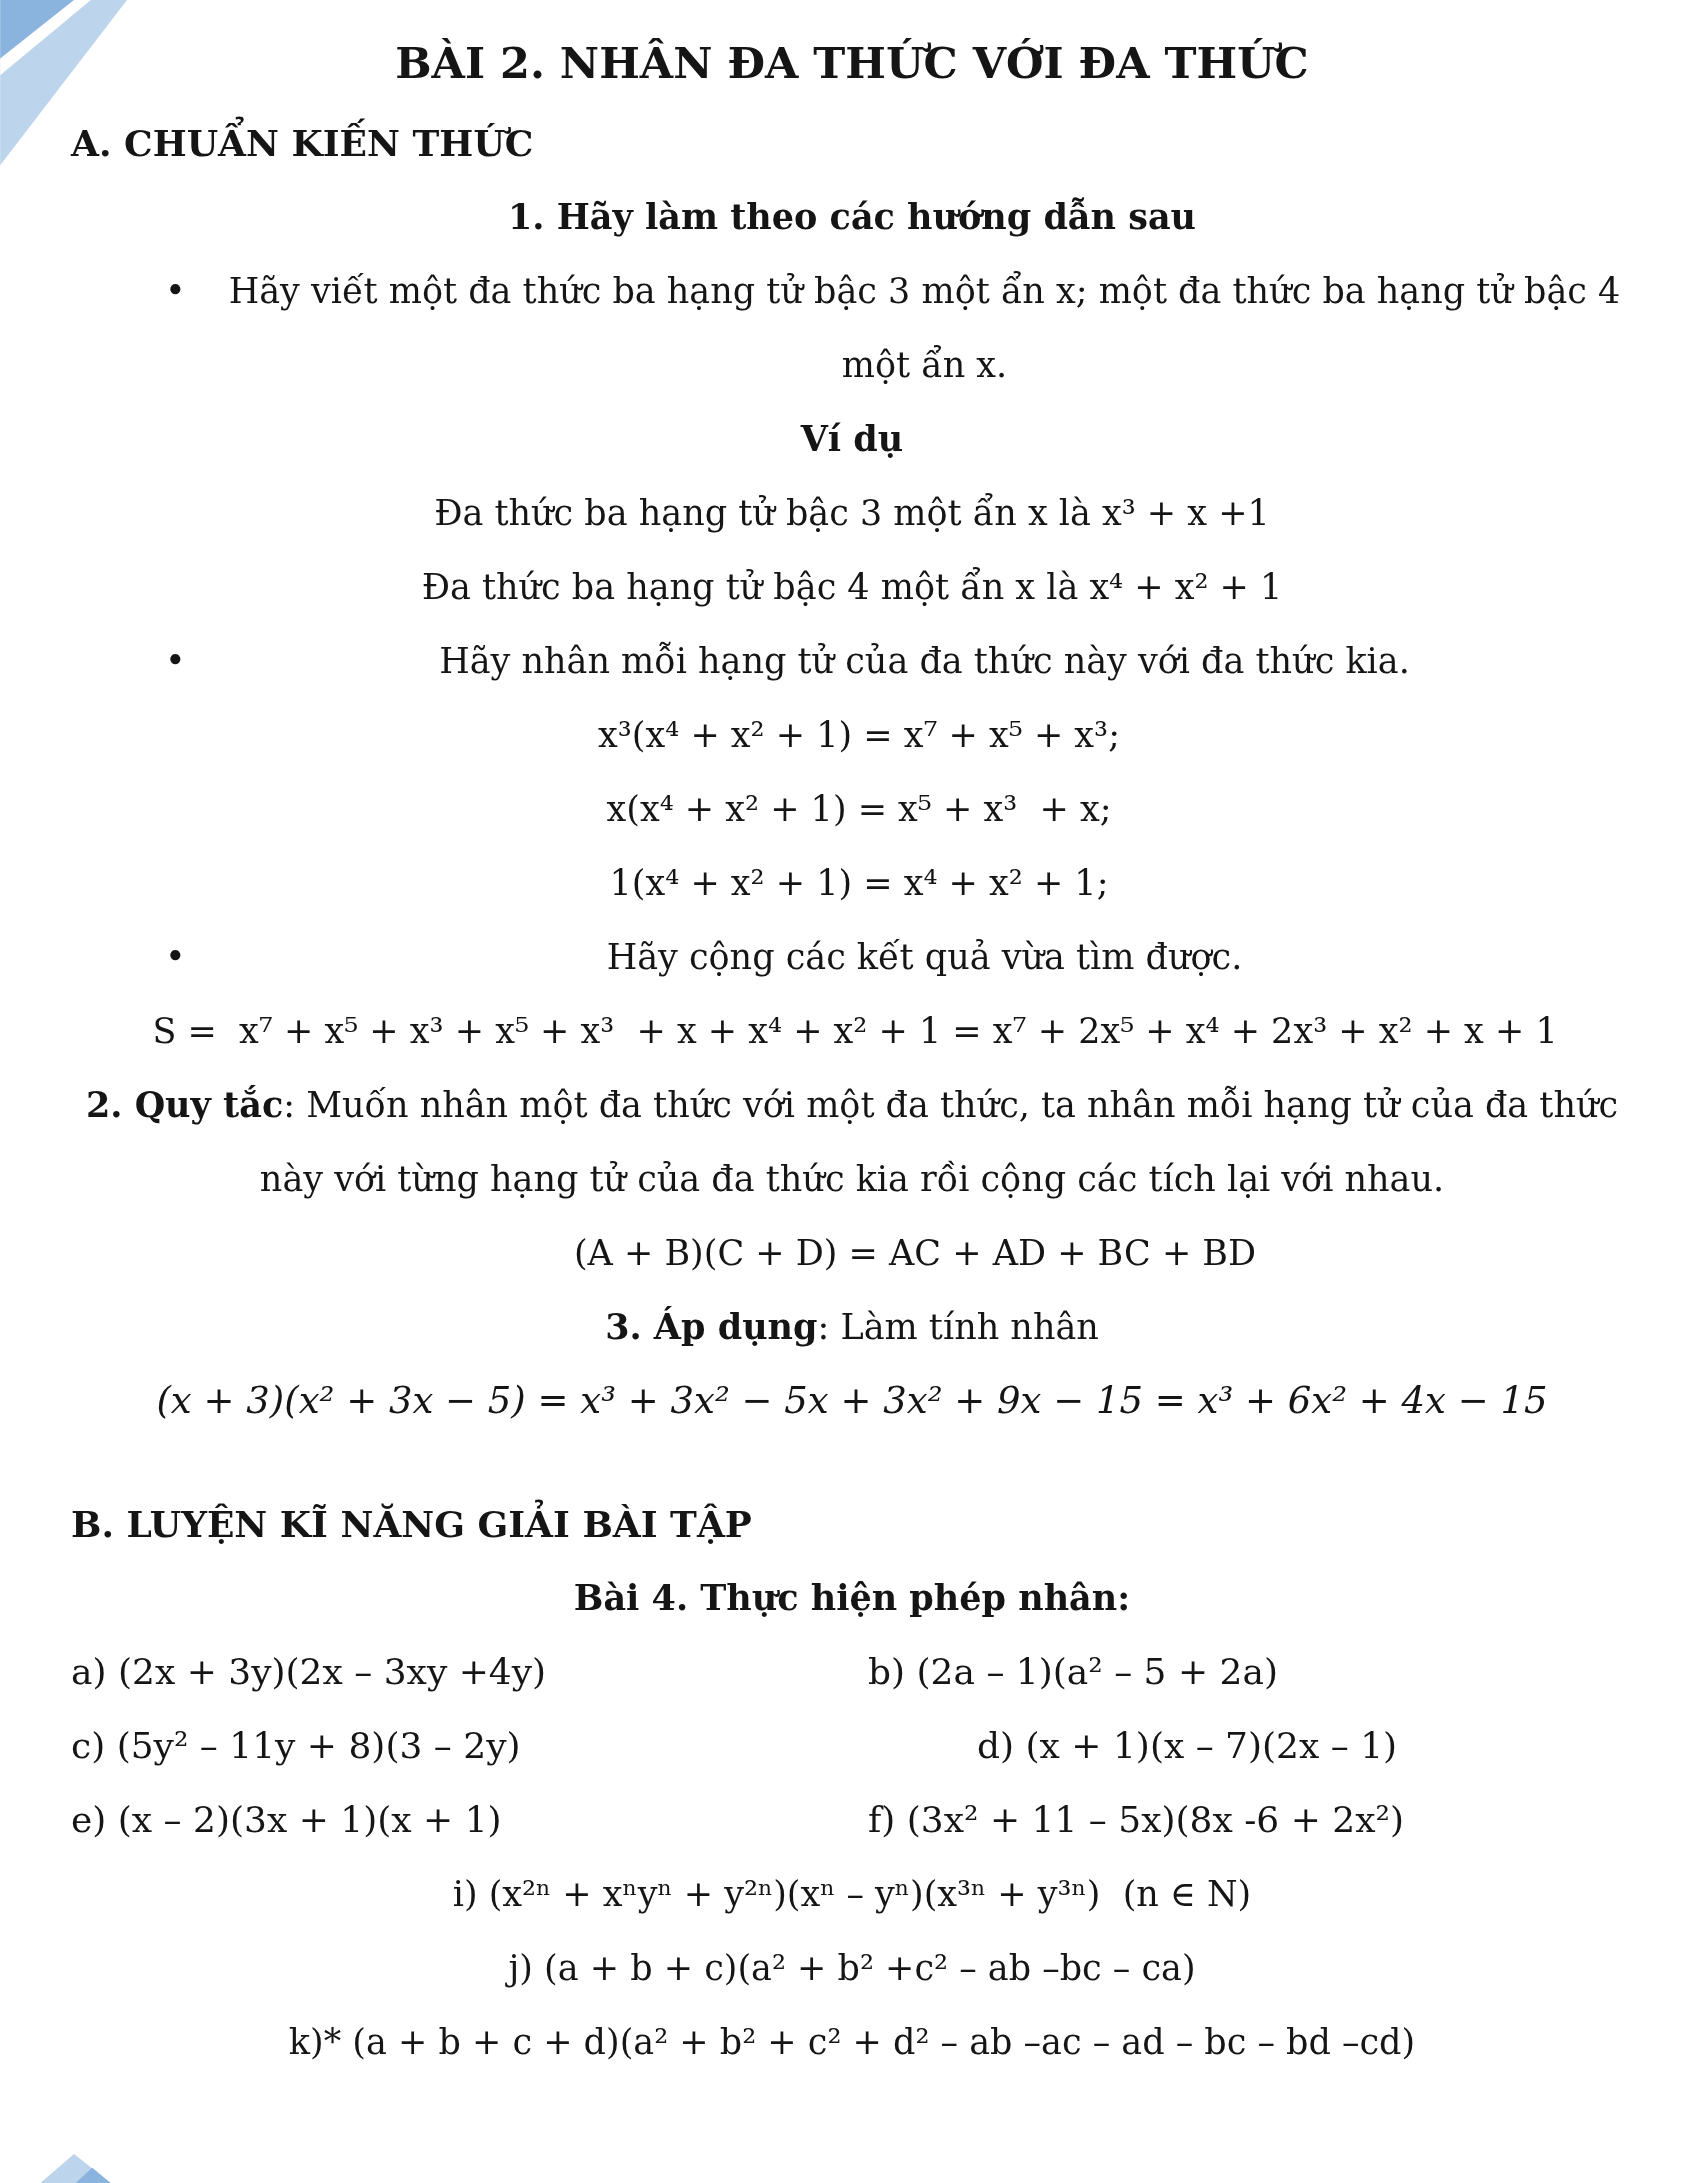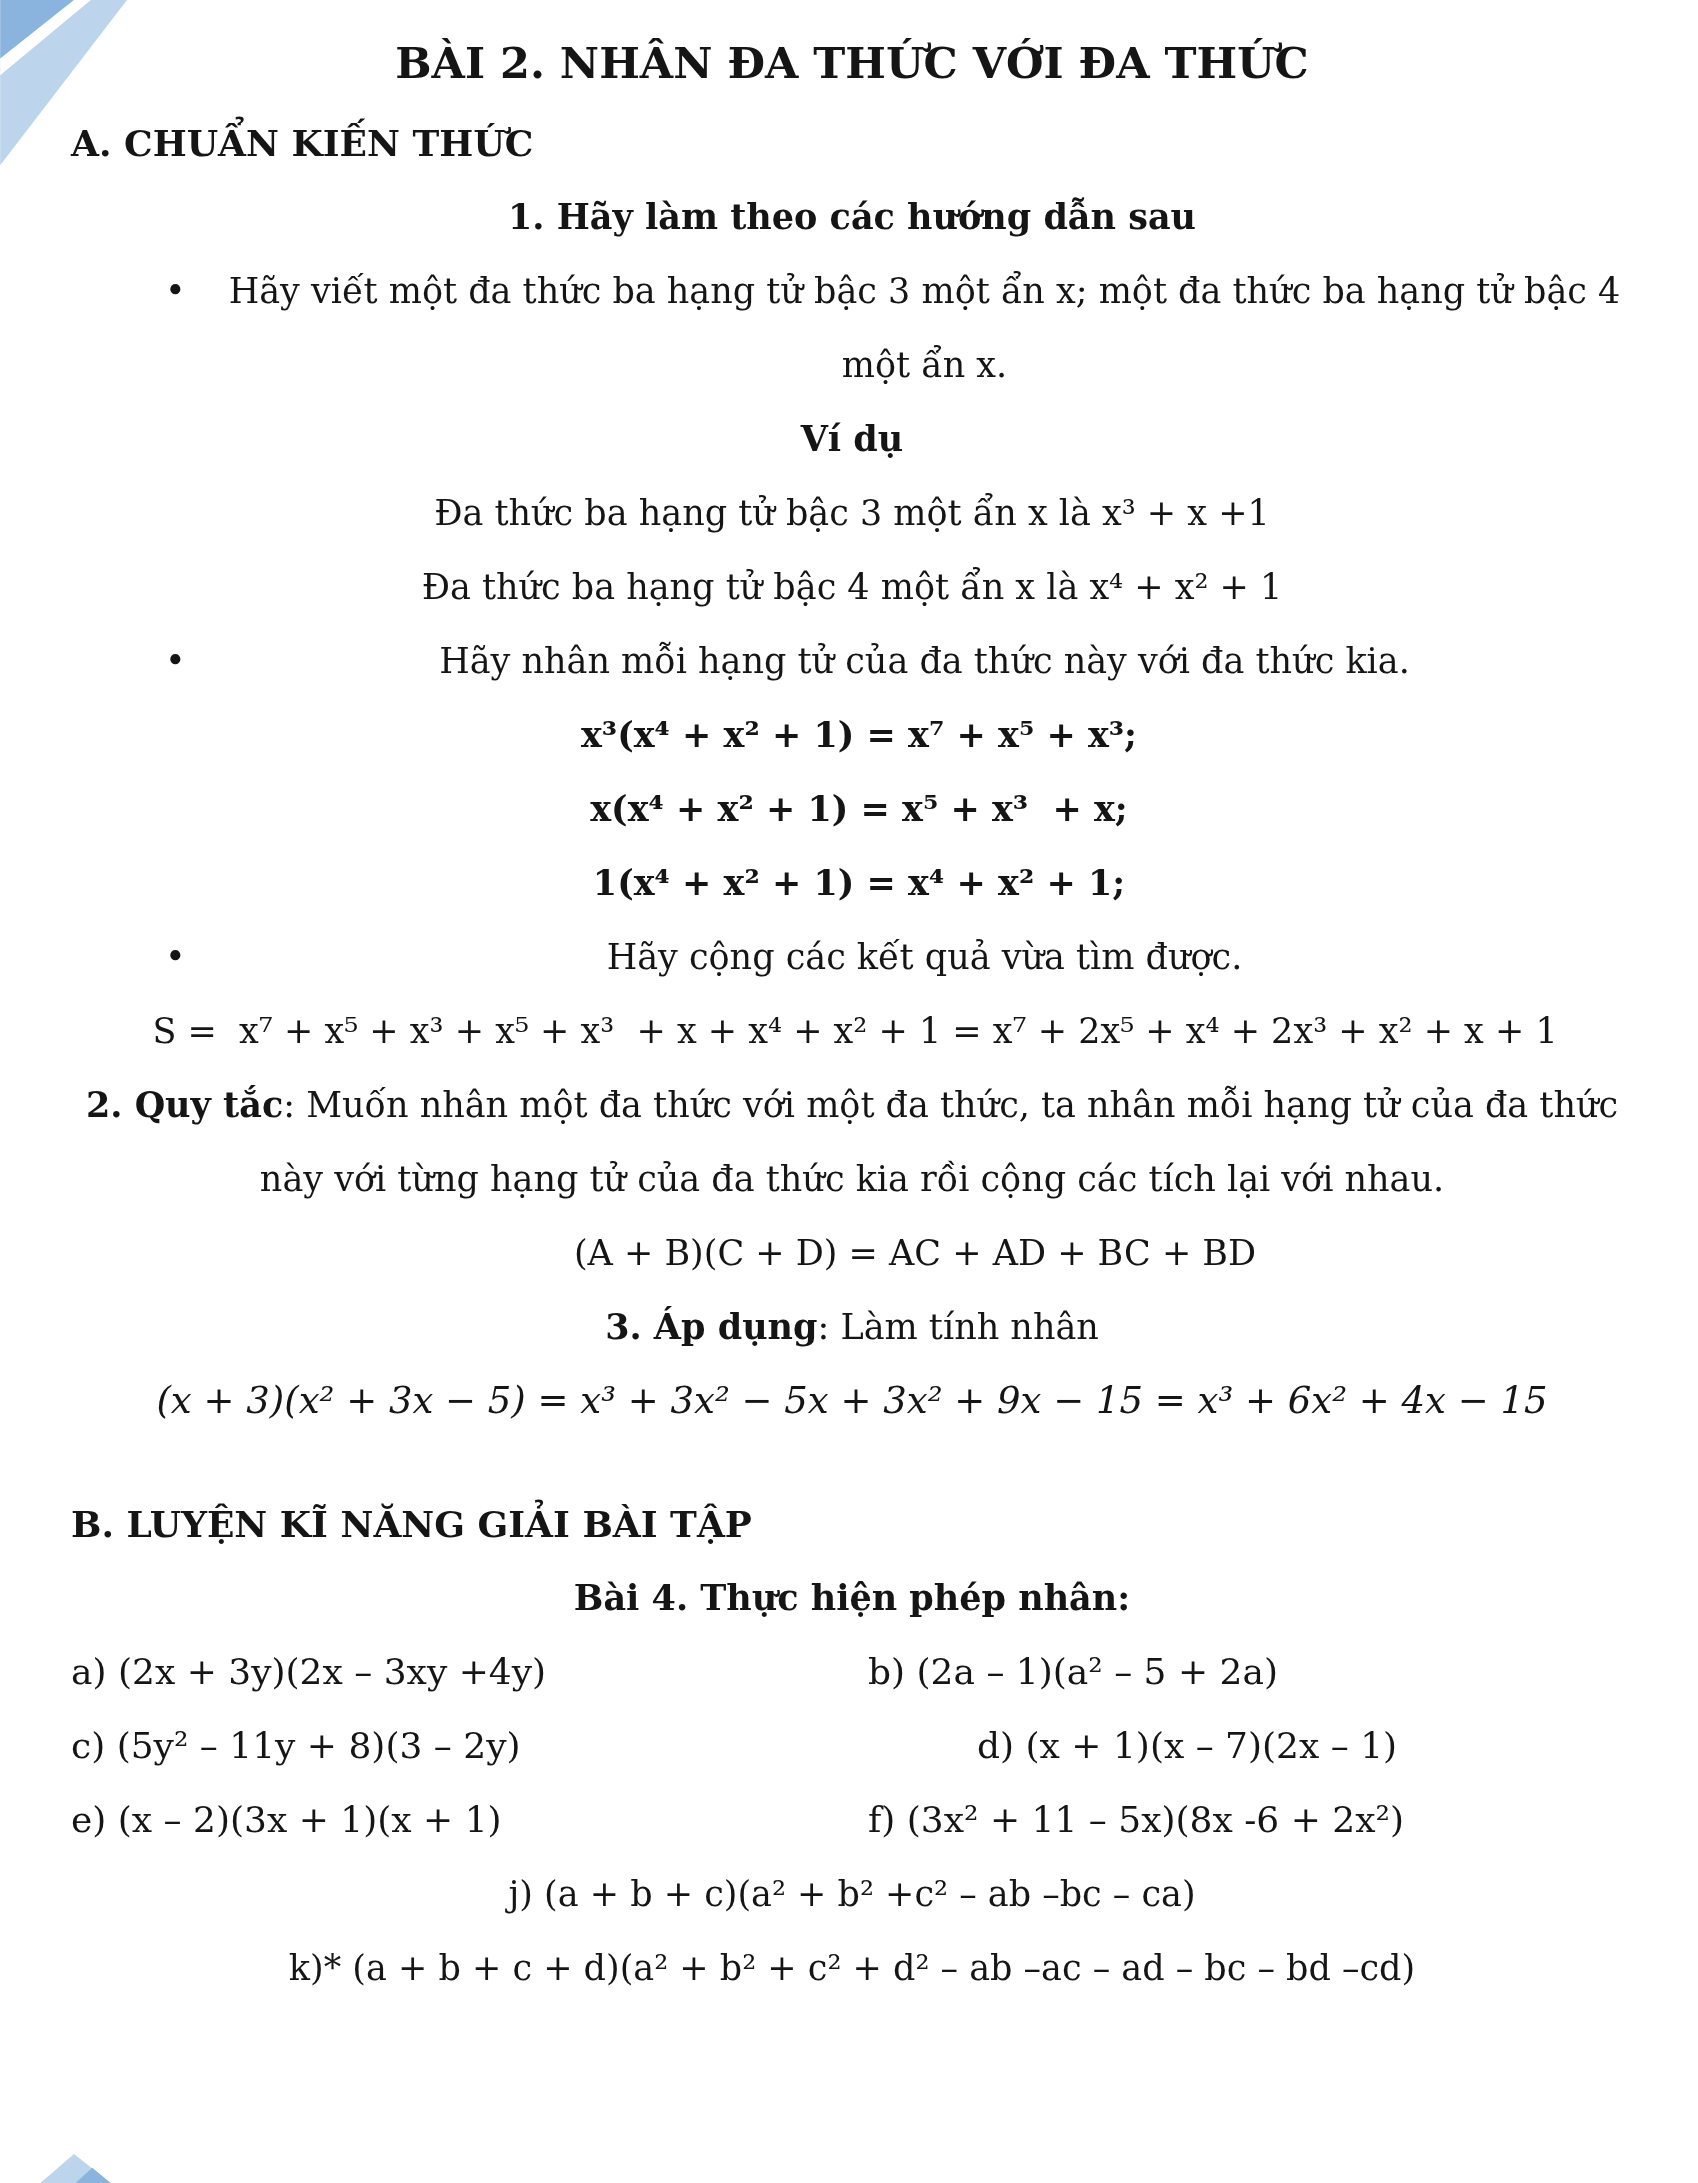--- a/index.html
+++ b/index.html
@@ -17,21 +17,21 @@
   .title {
     font-size: 43px; font-weight: bold; text-align: center;
     line-height: 86px; margin: 0; white-space: pre-wrap;
   }
   .h-section { font-size: 36px; font-weight: bold; line-height: 74px; margin: 0; white-space: pre-wrap; }
   .line { font-size: 35px; line-height: 74px; margin: 0; white-space: pre-wrap; text-align: center; }
   .bold { font-weight: bold; }
   .bullet-row { display: flex; align-items: flex-start; padding-left: 94px; }
   .bullet-dot { width: 51px; flex: none; font-size: 35px; line-height: 74px; }
   .bullet-text { flex: 1; }
-  .eq   { padding-left: 14px; font-weight: bold; }
+  .eq   { padding-left: 14px; }
   .eq-s { padding-left: 6.1px; }
   .eq-ab { padding-left: 126px; }
   .math-italic { font-style: italic; font-size: 37px; }
   .gap { height: 49px; }
   .ex-grid { display: grid; grid-template-columns: 797px 1fr; }
   .ex-cell { font-size: 36px; line-height: 74px; white-space: pre-wrap; }
   .ex-right-indent { padding-left: 109px; }
 </style>
 </head>
 <body>
@@ -99,20 +99,21 @@
     <span class="ex-cell">c) (5y² – 11y + 8)(3 – 2y)</span>
     <span class="ex-cell ex-right-indent">d) (x + 1)(x – 7)(2x – 1)</span>
   </div>
 
   <div class="ex-grid">
     <span class="ex-cell">e) (x – 2)(3x + 1)(x + 1)</span>
     <span class="ex-cell">f) (3x² + 11 – 5x)(8x -6 + 2x²)</span>
   </div>
 
 
+  <p class="line">i) (x²ⁿ + xⁿyⁿ + y²ⁿ)(xⁿ – yⁿ)(x³ⁿ + y³ⁿ)  (n ∈ N)</p>
   <p class="line">j) (a + b + c)(a² + b² +c² – ab –bc – ca)</p>
   <p class="line">k)* (a + b + c + d)(a² + b² + c² + d² – ab –ac – ad – bc – bd –cd)</p>
 
 </div>
 
 <svg class="corner-bottom" width="71" height="29" viewBox="0 0 92 38" aria-hidden="true">
   <polygon points="0,38 44,0 92,38" fill="#bcd5ec"></polygon>
   <polygon points="46,38 68,18 92,38" fill="#8ab4de"></polygon>
 </svg>
 

